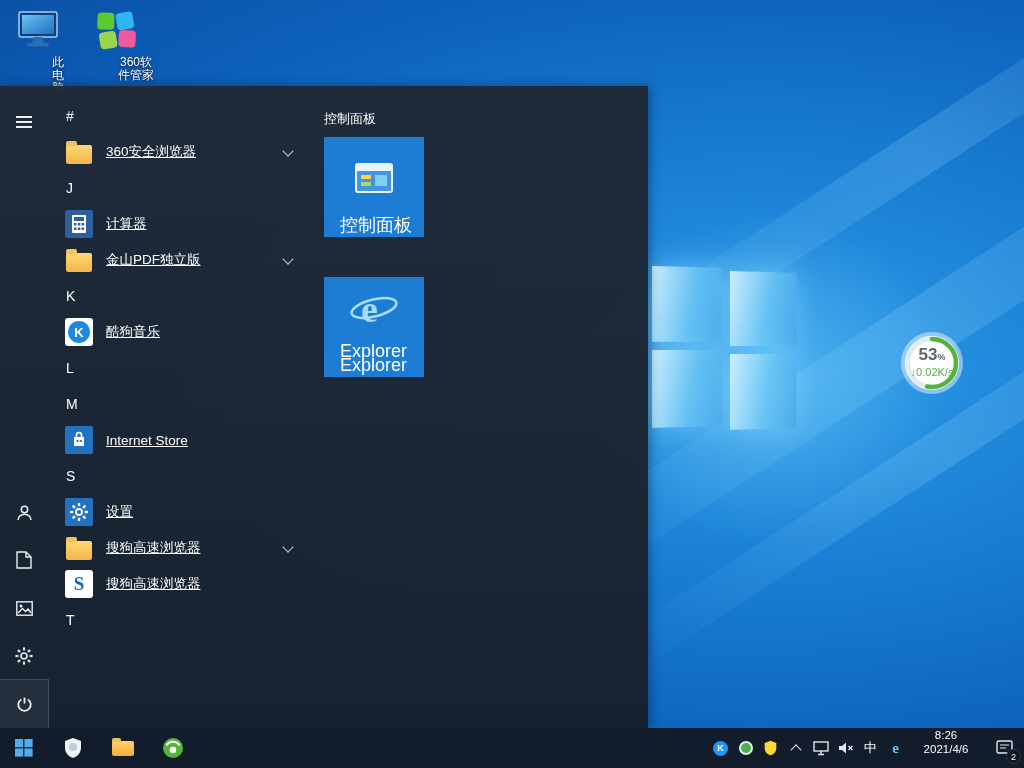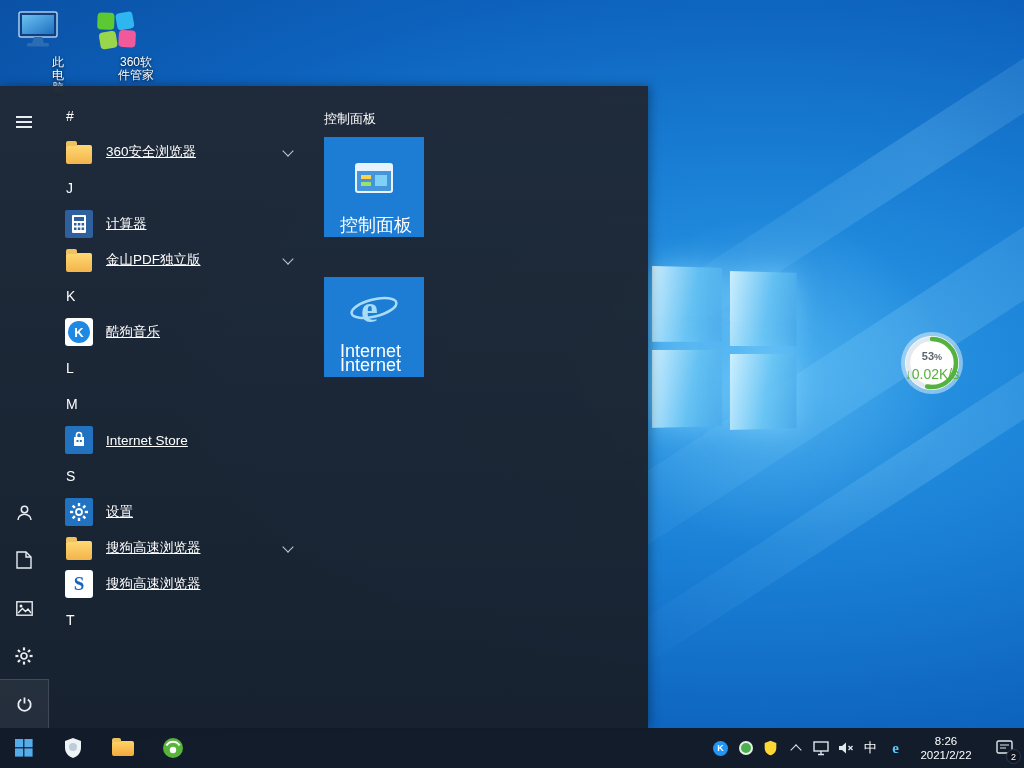--- a/index.html
+++ b/index.html
@@ -74,41 +74,41 @@
   .tile-ie{top:191px;}
   .t-icon{position:absolute;left:0;right:0;display:flex;justify-content:center;}
   .tile-cp .t-icon{top:26px;}
   .tile-ie .t-icon{top:8px;}
   .t-label{position:absolute;left:8px;bottom:5px;font-size:18px;line-height:14px;max-width:84px;margin-left:8px;}
 
   
   .widget{position:absolute;left:899px;top:330px;width:66px;height:66px;cursor:pointer;}
   .w-svg{position:absolute;left:0;top:0;}
   .w-text{position:absolute;left:0;top:17px;width:66px;text-align:center;color:#5a6570;font-weight:bold;line-height:16px;}
-  .w-pct{font-size:11px;}
+  .w-pct{font-size:17px;}
   .w-unit{font-size:9px;}
-  .w-speed{position:absolute;left:0;top:36px;width:66px;text-align:center;color:#54b33c;font-size:14px;}
+  .w-speed{position:absolute;left:0;top:36px;width:66px;text-align:center;color:#54b33c;font-size:11px;}
 
   
   .taskbar{position:absolute;left:0;top:728px;width:1024px;height:40px;background:rgba(18,27,39,.98);
     display:flex;align-items:center;color:#fff;}
   .tb-btn{width:48px;height:40px;display:flex;align-items:center;justify-content:center;cursor:pointer;}
   .tb-app{width:50px;height:40px;display:flex;align-items:center;justify-content:center;cursor:pointer;}
   .tb-folder{width:22px;height:15px;background:linear-gradient(#ffd468,#f3a93c);border-radius:2px;position:relative;}
   .tb-folder::before{content:"";position:absolute;top:-3px;left:0;width:9px;height:4px;background:#eec35f;border-radius:2px 2px 0 0;}
   .tb-spacer{flex:1;}
   .tray{display:flex;align-items:center;}
   .tray-cell{width:25px;height:40px;display:flex;align-items:center;justify-content:center;cursor:pointer;}
   .kgt{width:15px;height:15px;border-radius:50%;background:#2196f3;color:#fff;font-size:9px;font-weight:bold;
     display:flex;align-items:center;justify-content:center;}
   .grt{width:14px;height:14px;border-radius:50%;background:#4caf50;border:2px solid rgba(255,255,255,.85);box-sizing:border-box;}
   .up-chev{width:7px;height:7px;border-left:1.6px solid #dfe6ec;border-top:1.6px solid #dfe6ec;transform:rotate(45deg);margin-top:3px;}
   .ime{font-size:13px;color:#fff;}
   .tray-e{color:#5ac8fa;font-size:15px;font-weight:bold;font-family:"Liberation Serif","DejaVu Serif",serif;}
-  .clock{width:76px;height:40px;display:flex;flex-direction:column;align-items:center;justify-content:center;
+  .clock{width:76px;height:40px;display:flex;flex-direction:column;align-items:center;
     font-size:11.5px;line-height:14px;cursor:pointer;text-align:center;}
   .action{position:relative;width:40px;height:40px;display:flex;align-items:center;justify-content:center;cursor:pointer;}
   .badge{position:absolute;right:3px;bottom:4px;width:13px;height:13px;border-radius:50%;background:#101622;
     border:1px solid #2a3a4e;color:#fff;font-size:9px;display:flex;align-items:center;justify-content:center;}
 </style>
 </head>
 <body>
 
 <div class="screen">
 
@@ -358,21 +358,21 @@
         <div class="t-label">控制面板</div>
       </div>
 
       <div class="tile tile-ie">
         <div class="t-icon">
           <svg width="52" height="48" viewBox="0 0 52 48">
             <text x="13" y="37" font-size="38" font-weight="bold" fill="#a7ddf7" font-family="Liberation Serif, DejaVu Serif, serif">e</text>
             <ellipse cx="26" cy="23" rx="23" ry="8.5" fill="none" stroke="#a7ddf7" stroke-width="2.5" transform="rotate(-14 26 23)"></ellipse>
             </svg>
         </div>
-        <div class="t-label">Internet Internet</div>
+        <div class="t-label">Explorer Explorer</div>
       </div>
     </div>
   </div>
 
   <div class="taskbar">
     <div class="tb-btn">
       <svg width="18" height="18">
         <rect x="0" y="0" width="8.2" height="8.2" fill="#54adea"></rect>
           <rect x="9.4" y="0" width="8.2" height="8.2" fill="#54adea"></rect>
         <rect x="0" y="9.4" width="8.2" height="8.2" fill="#54adea"></rect>
@@ -429,21 +429,21 @@
       <div class="tray-cell">
           <span class="ime">中</span>
         </div>
       <div class="tray-cell">
           <span class="tray-e">e</span>
         </div>
     </div>
 
     <div class="clock">
       <span>8:26</span>
-      <span>2021/2/22</span>
+      <span>2021/4/6</span>
     </div>
 
     <div class="action">
       <svg width="17" height="16">
         <rect x="1" y="1" width="15" height="12" rx="1.5" fill="none" stroke="#dfe6ec" stroke-width="1.4"></rect>
         <path d="M4 5 h9 M4 8 h6" stroke="#dfe6ec" stroke-width="1.2"></path>
         </svg>
       <span class="badge">2</span>
     </div>
   </div>

